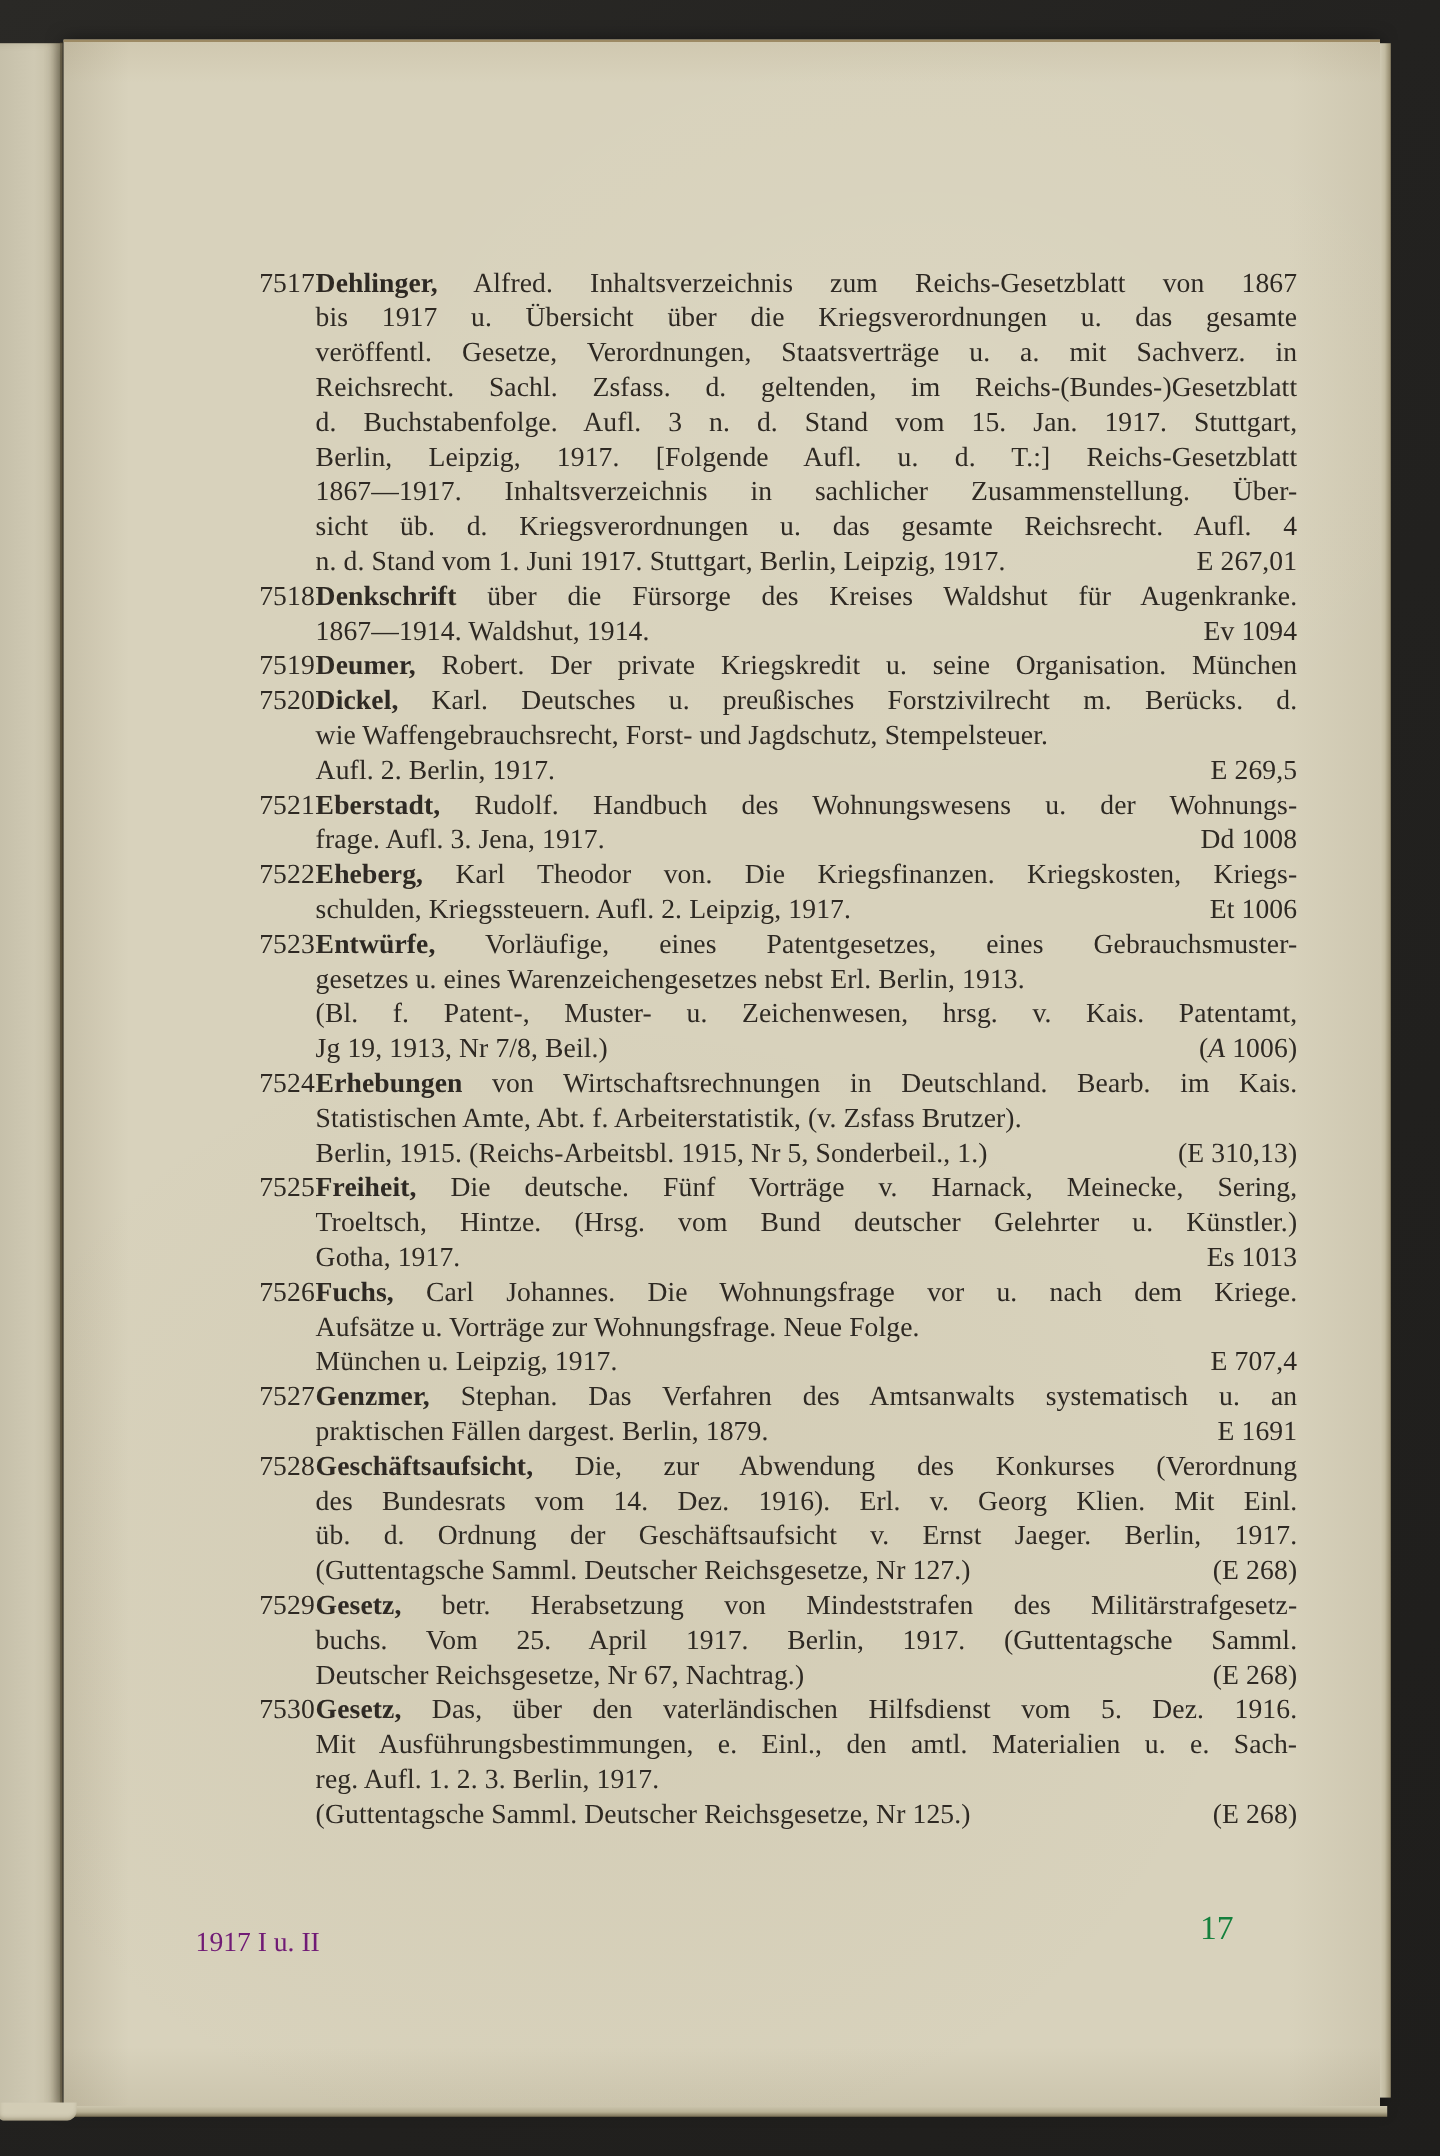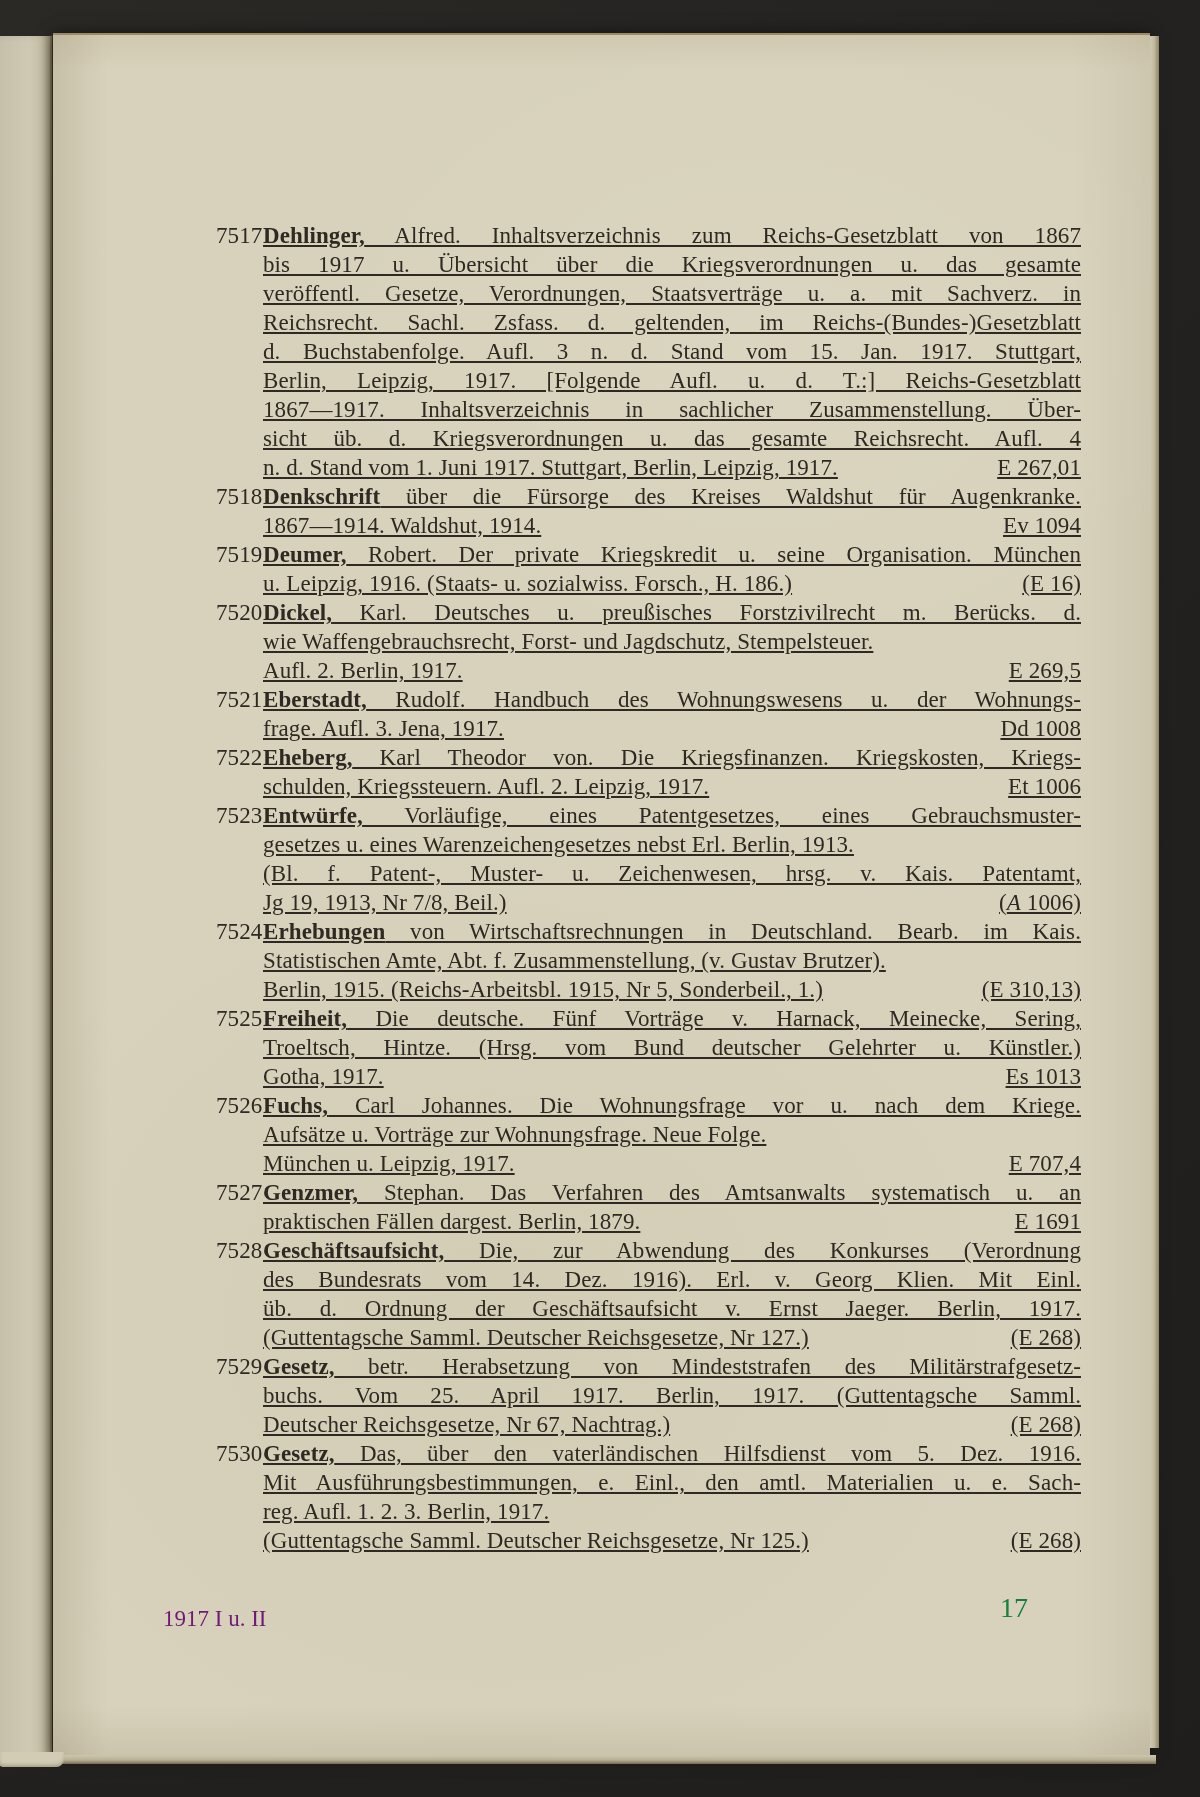--- a/index.html
+++ b/index.html
@@ -38,21 +38,21 @@
   }
   .under-tab{
     position:absolute;left:0;top:1752px;width:64px;height:15px;
     background:#d2ccb5;border-radius:0 0 8px 3px;
     box-shadow:inset 0 -3px 4px -2px rgba(90,75,45,.5);
   }
   .entries{
     position:absolute;left:163px;top:186px;width:865px;
     font-size:23px;color:#2e2923;letter-spacing:.1px;
   }
-  .line{height:29px;line-height:29px;overflow:hidden;text-decoration:underline;}
+  .line{height:29px;line-height:29px;overflow:hidden;}
   .line.justify{text-align:justify;text-align-last:justify;}
   .line.cont{padding-left:47px;}
   .line.shelf-line{display:flex;justify-content:space-between;}
   .num{display:inline-block;width:47px;}
   .bold{font-weight:bold;}
   .shelf{white-space:nowrap;padding-left:20px;}
   .footer-left{
     position:absolute;left:163px;top:1606px;font-size:23px;color:#701a75;
   }
   .footer-right{
@@ -84,24 +84,20 @@
       </div>
       <div class="entry">
         <div class="line justify"><span class="num">7518</span><span class="main"><span class="bold">Denkschrift</span> über die Fürsorge des Kreises Waldshut für Augenkranke.</span></div>
         <div class="line cont shelf-line">
           <span class="main">1867—1914. Waldshut, 1914.</span>
           <span class="shelf">Ev 1094</span>
         </div>
       </div>
       <div class="entry">
         <div class="line justify"><span class="num">7519</span><span class="main"><span class="bold">Deumer,</span> Robert. Der private Kriegskredit u. seine Organisation. München</span></div>
-        <div class="line cont shelf-line">
-          <span class="main">u. Leipzig, 1916. (Staats- u. sozialwiss. Forsch., H. 186.)</span>
-          <span class="shelf">(E 16)</span>
-        </div>
       </div>
       <div class="entry">
         <div class="line justify"><span class="num">7520</span><span class="main"><span class="bold">Dickel,</span> Karl. Deutsches u. preußisches Forstzivilrecht m. Berücks. d.</span></div>
         <div class="line cont"><span class="main">wie Waffengebrauchsrecht, Forst- und Jagdschutz, Stempelsteuer.</span></div>
         <div class="line cont shelf-line">
           <span class="main">Aufl. 2. Berlin, 1917.</span>
           <span class="shelf">E 269,5</span>
         </div>
       </div>
       <div class="entry">
@@ -122,21 +118,21 @@
         <div class="line justify"><span class="num">7523</span><span class="main"><span class="bold">Entwürfe,</span> Vorläufige, eines Patentgesetzes, eines Gebrauchsmuster-</span></div>
         <div class="line cont"><span class="main">gesetzes u. eines Warenzeichengesetzes nebst Erl. Berlin, 1913.</span></div>
         <div class="line cont justify"><span class="main">(Bl. f. Patent-, Muster- u. Zeichenwesen, hrsg. v. Kais. Patentamt,</span></div>
         <div class="line cont shelf-line">
           <span class="main">Jg 19, 1913, Nr 7/8, Beil.)</span>
           <span class="shelf">(<i>A</i> 1006)</span>
         </div>
       </div>
       <div class="entry">
         <div class="line justify"><span class="num">7524</span><span class="main"><span class="bold">Erhebungen</span> von Wirtschaftsrechnungen in Deutschland. Bearb. im Kais.</span></div>
-        <div class="line cont"><span class="main">Statistischen Amte, Abt. f. Zusammenstellung, (v. Gustav Brutzer).</span></div>
+        <div class="line cont"><span class="main">Statistischen Amte, Abt. f. Arbeiterstatistik, (v. Zsfass Brutzer).</span></div>
         <div class="line cont shelf-line">
           <span class="main">Berlin, 1915. (Reichs-Arbeitsbl. 1915, Nr 5, Sonderbeil., 1.)</span>
           <span class="shelf">(E 310,13)</span>
         </div>
       </div>
       <div class="entry">
         <div class="line justify"><span class="num">7525</span><span class="main"><span class="bold">Freiheit,</span> Die deutsche. Fünf Vorträge v. Harnack, Meinecke, Sering,</span></div>
         <div class="line cont justify"><span class="main">Troeltsch, Hintze. (Hrsg. vom Bund deutscher Gelehrter u. Künstler.)</span></div>
         <div class="line cont shelf-line">
           <span class="main">Gotha, 1917.</span>

